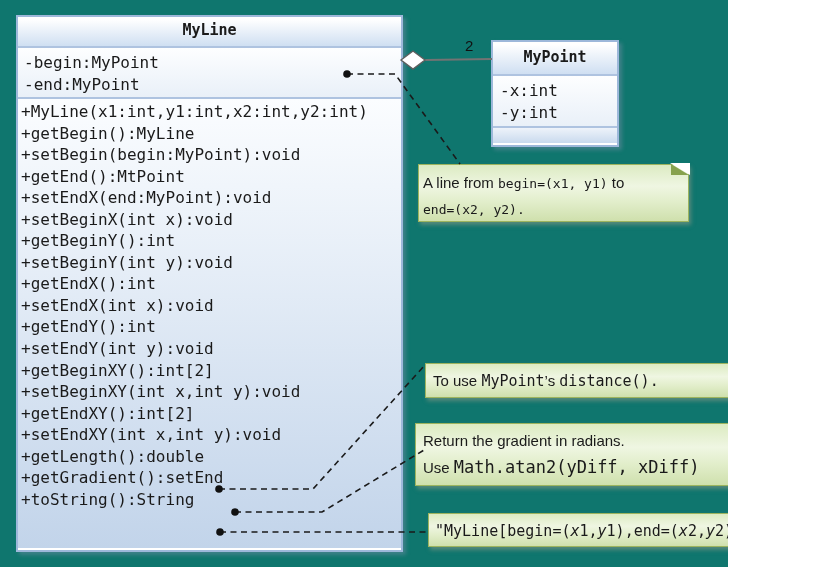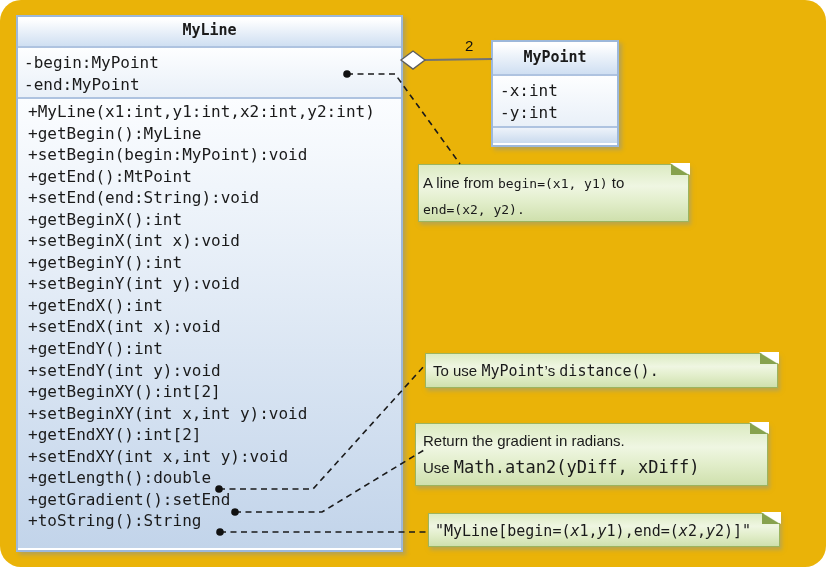--- a/index.html
+++ b/index.html
@@ -1,38 +1,38 @@
 <!DOCTYPE html>
 <html><head>
 <meta charset="utf-8">
 <style>
   html,body{margin:0;padding:0;background:#ffffff;}
-  .canvas{position:relative;width:826px;height:567px;background:#eab308;overflow:hidden;
-          font-family:"Liberation Sans",sans-serif;color:#1a1a1a;border-radius:21px;}
+  .canvas{position:relative;width:728px;height:567px;background:#0f766e;overflow:hidden;
+          font-family:"Liberation Sans",sans-serif;color:#1a1a1a;}
 
   
   .uml-class{position:absolute;border:2px solid #9db8da;
              box-shadow:inset 0 0 0 1px rgba(255,255,255,.9),3px 3px 4px rgba(125,145,170,.45);
              background:#fff;}
   .compartment{box-sizing:border-box;overflow:hidden;}
   .comp-divider{border-top:2px solid #aec3e0;}
   .grad-title{background:linear-gradient(180deg,#ffffff 8%,#cfdff2 100%);}
   .grad-fields{background:linear-gradient(180deg,#fdfeff 0%,#e9f0f8 100%);}
   .grad-methods{background:linear-gradient(180deg,#fbfdff 0%,#c2d4ea 100%);}
   .grad-empty{background:linear-gradient(180deg,#eef3fa 0%,#c9daee 100%);}
 
   .class-title{font-family:"DejaVu Sans Mono",monospace;font-weight:bold;
                font-size:15px;text-align:center;}
   .mono-rows .row{font-family:"DejaVu Sans Mono",monospace;font-size:16px;
                   white-space:pre;line-height:21.55px;height:21.55px;}
 
   #myline{left:16px;top:15px;width:383px;height:533px;}
   #myline .class-title{height:29px;line-height:27px;}
   #myline .fields{height:51px;padding:4px 0 0 6px;}
-  #myline .methods{height:451px;padding:2px 0 0 10px;}
+  #myline .methods{height:451px;padding:2px 0 0 3px;}
 
   #mypoint{left:491px;top:40px;width:124px;height:103px;}
   #mypoint .class-title{height:32px;line-height:30px;}
   #mypoint .fields{height:52px;padding:4px 0 0 7px;}
   #mypoint .methods-empty{height:17px;}
 
   
   .multiplicity{position:absolute;left:465px;top:37px;font-size:15px;color:#111;}
 
   
@@ -45,21 +45,21 @@
         background:#87a24e;clip-path:polygon(0 0,100% 100%,0 100%);}
   .note-line{white-space:pre;}
   .seg-sans{font-family:"Liberation Sans",sans-serif;font-size:15px;}
   .seg-mono,.seg-mono-i{font-family:"DejaVu Sans Mono",monospace;}
   .seg-mono-i{font-style:italic;}
 
   #note0{left:418px;top:164px;width:271px;height:58px;padding:5px 0 0 4px;}
   #note0 .note-line{line-height:25px;}
   #note0 .seg-mono,#note0 .seg-mono-i{font-size:13px;}
 
-  #note1{left:425px;top:353px;width:353px;height:35px;padding:5px 0 0 7px;}
+  #note1{left:425px;top:363px;width:353px;height:35px;padding:5px 0 0 7px;}
   #note1 .note-line{line-height:24px;}
   #note1 .seg-mono,#note1 .seg-mono-i{font-size:15px;}
 
   #note2{left:415px;top:423px;width:353px;height:63px;padding:4px 0 0 7px;}
   #note2 .note-line{line-height:26px;}
   #note2 .seg-mono,#note2 .seg-mono-i{font-size:17px;}
 
   #note3{left:428px;top:513px;width:352px;height:34px;padding:4px 0 0 6px;}
   #note3 .note-line{line-height:25px;}
   #note3 .seg-mono,#note3 .seg-mono-i{font-size:15px;}
@@ -79,22 +79,21 @@
     <div class="compartment grad-title class-title">MyLine</div>
     <div class="compartment grad-fields comp-divider fields mono-rows">
         <div class="row">-begin:MyPoint</div>
         <div class="row">-end:MyPoint</div>
       </div>
     <div class="compartment grad-methods comp-divider methods mono-rows">
         <div class="row">+MyLine(x1:int,y1:int,x2:int,y2:int)</div>
         <div class="row">+getBegin():MyLine</div>
         <div class="row">+setBegin(begin:MyPoint):void</div>
         <div class="row">+getEnd():MtPoint</div>
-        <div class="row">+setEnd(end:String):void</div>
-        <div class="row">+getBeginX():int</div>
+        <div class="row">+setEndX(end:MyPoint):void</div>
         <div class="row">+setBeginX(int x):void</div>
         <div class="row">+getBeginY():int</div>
         <div class="row">+setBeginY(int y):void</div>
         <div class="row">+getEndX():int</div>
         <div class="row">+setEndX(int x):void</div>
         <div class="row">+getEndY():int</div>
         <div class="row">+setEndY(int y):void</div>
         <div class="row">+getBeginXY():int[2]</div>
         <div class="row">+setBeginXY(int x,int y):void</div>
         <div class="row">+getEndXY():int[2]</div>

